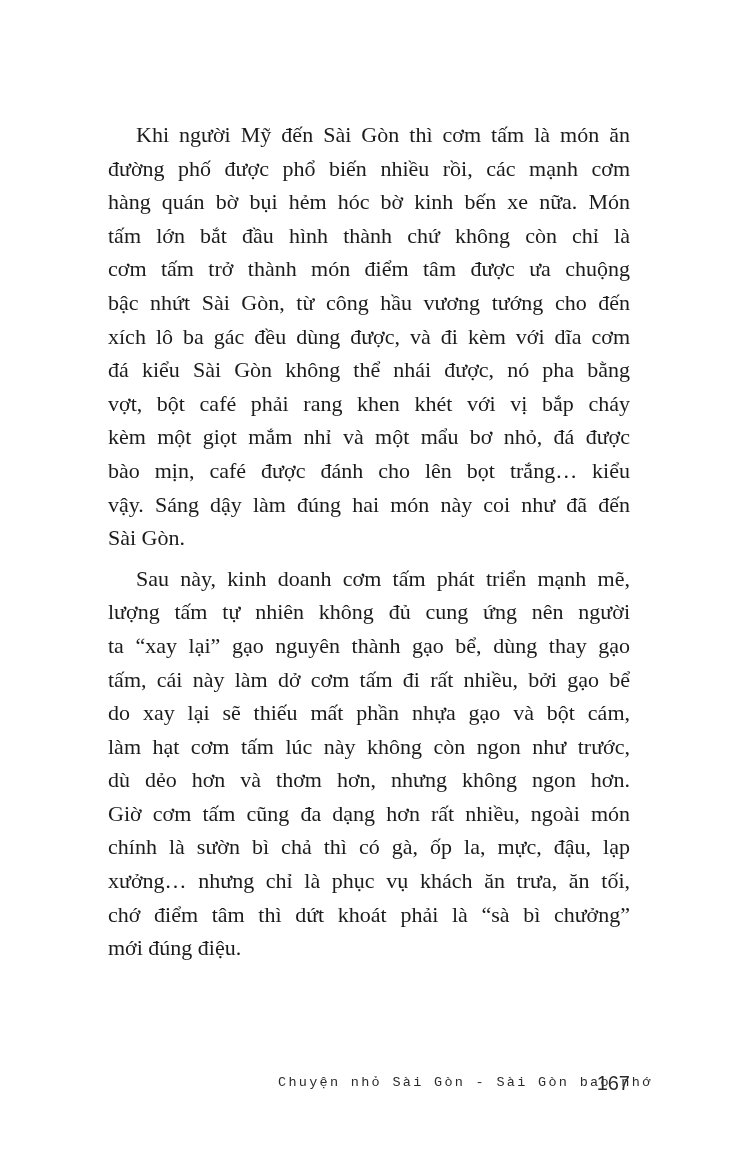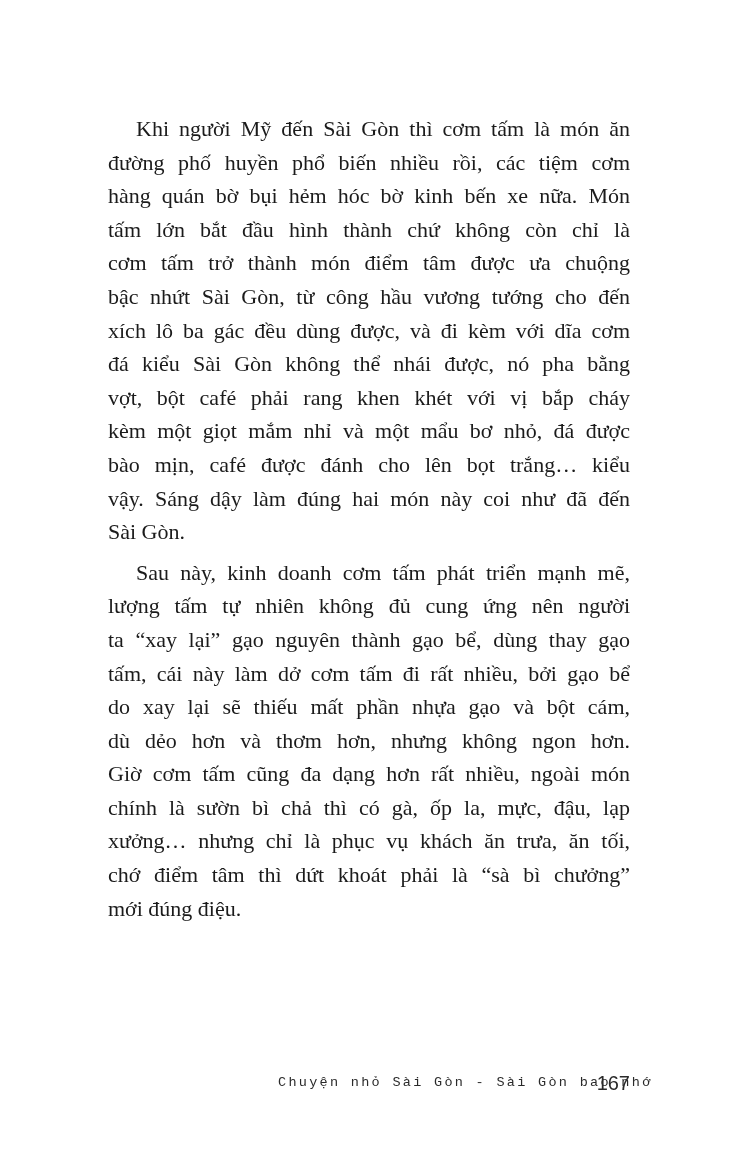--- a/index.html
+++ b/index.html
@@ -23,21 +23,21 @@
       height: 1171px;
       background: #ffffff;
     }
     .text-column {
       position: absolute;
       left: 108px;
       top: 112px;
       width: 522px;
     }
     .paragraph {
-      margin: 0 0 7px 0;
+      margin: 6px 0 7px 0;
     }
     .line {
       display: block;
       height: 33.6px;
       line-height: 33.6px;
       font-size: 22px;
       white-space: nowrap;
       text-align: justify;
       text-align-last: justify;
       word-spacing: 0;
@@ -77,40 +77,41 @@
     }
   </style>
 </head>
 <body>
 
 <div class="page">
   <div class="text-column">
 
     <div class="paragraph">
       <span class="line first">Khi người Mỹ đến Sài Gòn thì cơm tấm là món ăn</span>
-      <span class="line">đường phố huyền phổ biến nhiều rồi, các tiệm cơm</span>
+      <span class="line">đường phố được phổ biến nhiều rồi, các mạnh cơm</span>
       <span class="line">hàng quán bờ bụi hẻm hóc bờ kinh bến xe nữa. Món</span>
       <span class="line">tấm lớn bắt đầu hình thành chứ không còn chỉ là</span>
       <span class="line">cơm tấm trở thành món điểm tâm được ưa chuộng</span>
       <span class="line">bậc nhứt Sài Gòn, từ công hầu vương tướng cho đến</span>
       <span class="line">xích lô ba gác đều dùng được, và đi kèm với dĩa cơm</span>
       <span class="line">đá kiểu Sài Gòn không thể nhái được, nó pha bằng</span>
       <span class="line">vợt, bột café phải rang khen khét với vị bắp cháy</span>
       <span class="line">kèm một giọt mắm nhỉ và một mẩu bơ nhỏ, đá được</span>
       <span class="line">bào mịn, café được đánh cho lên bọt trắng… kiểu</span>
       <span class="line">vậy. Sáng dậy làm đúng hai món này coi như đã đến</span>
       <span class="line last">Sài Gòn.</span>
     </div>
 
     <div class="paragraph">
       <span class="line first">Sau này, kinh doanh cơm tấm phát triển mạnh mẽ,</span>
       <span class="line">lượng tấm tự nhiên không đủ cung ứng nên người</span>
       <span class="line">ta “xay lại” gạo nguyên thành gạo bể, dùng thay gạo</span>
       <span class="line">tấm, cái này làm dở cơm tấm đi rất nhiều, bởi gạo bể</span>
       <span class="line">do xay lại sẽ thiếu mất phần nhựa gạo và bột cám,</span>
+      <span class="line">làm hạt cơm tấm lúc này không còn ngon như trước,</span>
       <span class="line">dù dẻo hơn và thơm hơn, nhưng không ngon hơn.</span>
       <span class="line">Giờ cơm tấm cũng đa dạng hơn rất nhiều, ngoài món</span>
       <span class="line">chính là sườn bì chả thì có gà, ốp la, mực, đậu, lạp</span>
       <span class="line">xưởng… nhưng chỉ là phục vụ khách ăn trưa, ăn tối,</span>
       <span class="line">chớ điểm tâm thì dứt khoát phải là “sà bì chưởng”</span>
       <span class="line last">mới đúng điệu.</span>
     </div>
 
   </div>
 

